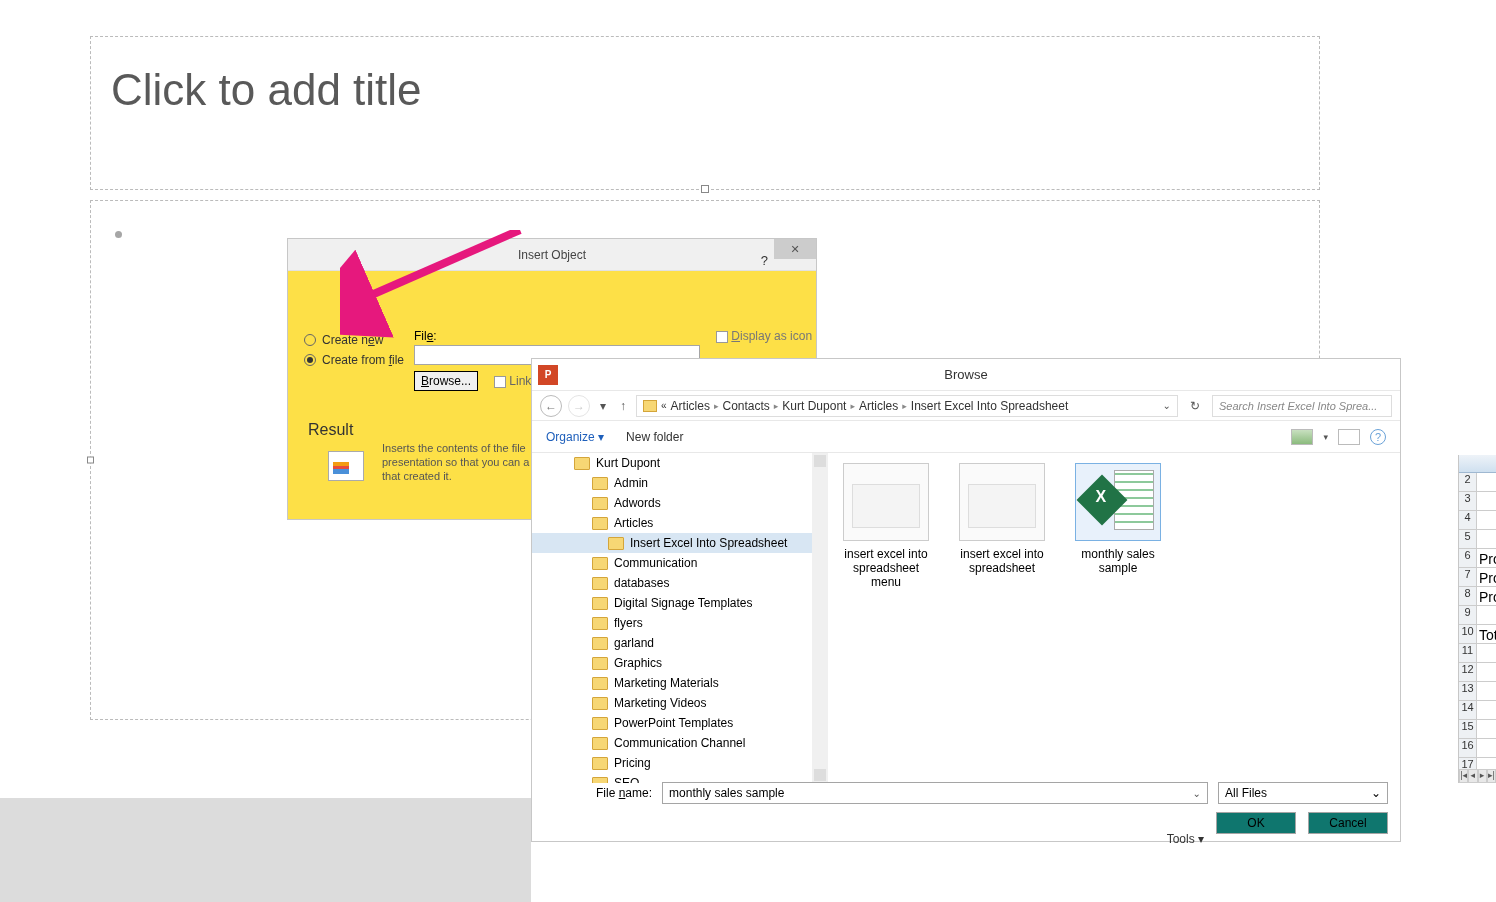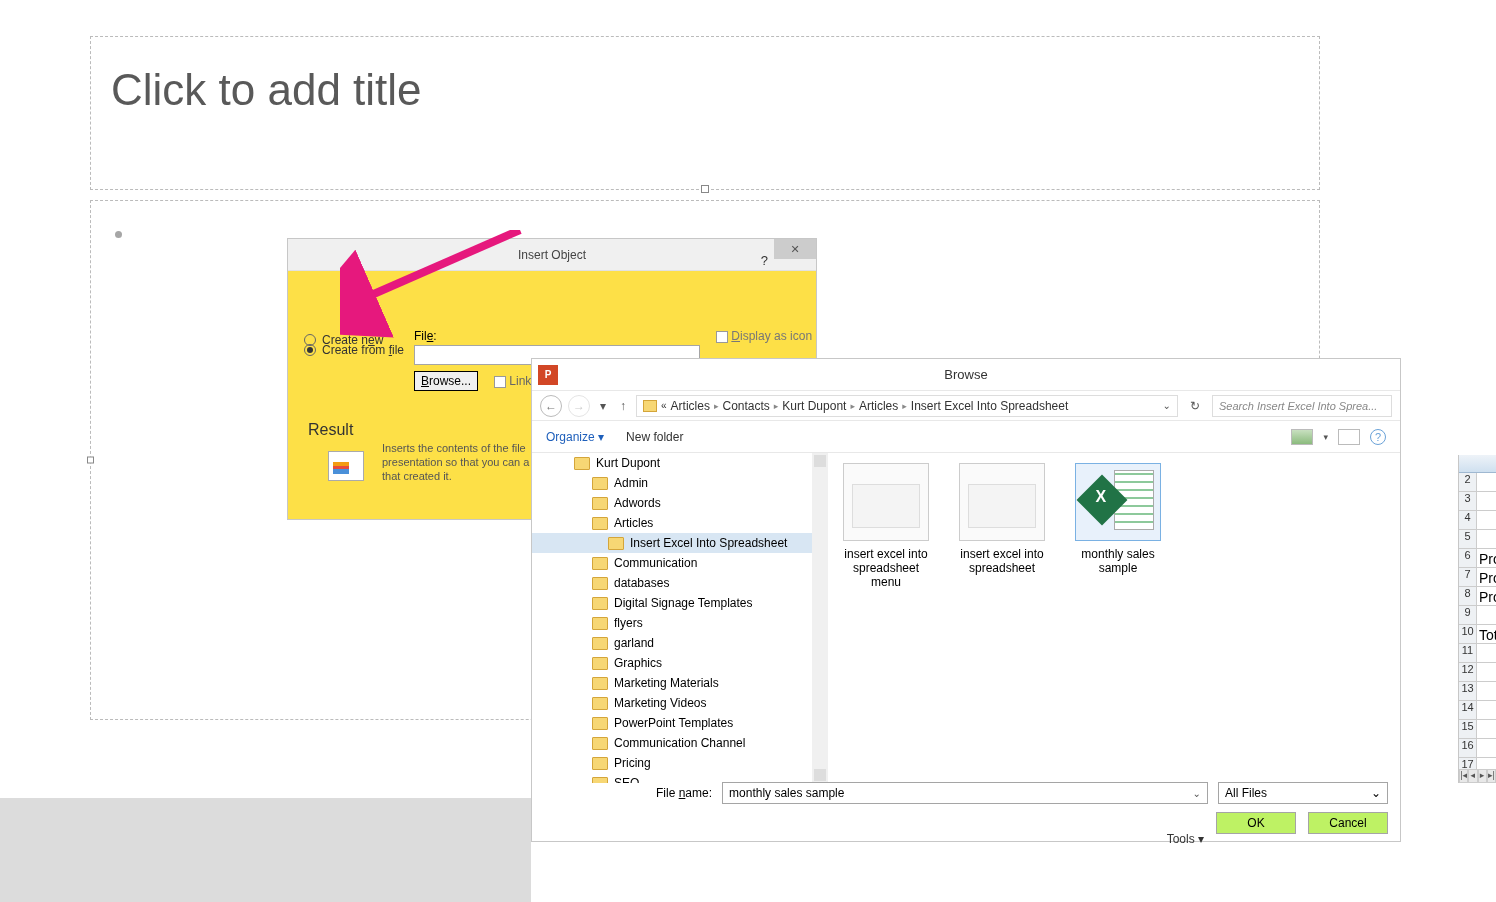--- a/index.html
+++ b/index.html
@@ -136,31 +136,31 @@
 .sheet-row { height: 19px; border-bottom: 1px solid #ccc; font-size: 11px; position: relative; }
 .row-num { position: absolute; left: 0; top: 0; width: 18px; height: 100%; background: #eef1f4; border-right: 1px solid #ccc; text-align: center; color: #333; }
 .row-txt { position: absolute; left: 20px; top: 2px; font-size: 14px; }
 .sheet-scroll { height: 14px; background: #f0f0f0; position: absolute; bottom: 0; left: 0; right: 0; display: flex; }
 .sheet-scroll span { width: 12px; border: 1px solid #ccc; background: #e8e8e8; font-size: 9px; text-align: center; color: #555; }
 
 .filename-row {
   position: absolute; left: 0; bottom: 34px; right: 0; height: 28px;
   display: flex; align-items: center; padding: 0 12px; gap: 10px; font-size: 12px;
 }
-.filename-lbl { margin-left: 112px; text-align: center; }
+.filename-lbl { margin-left: 52px; text-align: center; }
 .filename-input { flex: 1; height: 22px; border: 1px solid #a5a5a5; padding: 0 6px; font-size: 12px; display: flex; align-items: center; justify-content: space-between; }
 .filename-input .caret { font-size: 10px; color: #555; }
 .allfiles { width: 170px; height: 22px; border: 1px solid #a5a5a5; padding: 0 6px; font-size: 12px; display: flex; align-items: center; justify-content: space-between; }
 
 .btn-row {
   position: absolute; left: 0; bottom: 4px; right: 0; height: 28px;
   display: flex; align-items: center; justify-content: flex-end; padding: 0 12px; gap: 12px; font-size: 12px;
 }
 .tools-btn { color: #333; margin-top: 31px; }
-.dlg-btn { width: 80px; height: 22px; border: 1px solid #a5a5a5; background: #bef264; text-align: center; line-height: 20px; font-size: 12px; }
+.dlg-btn { width: 80px; height: 22px; border: 1px solid #a5a5a5; background: #0f766e; text-align: center; line-height: 20px; font-size: 12px; }
 
 
 .arrow2 { position: absolute; left: 1000px; top: 580px; pointer-events: none; }
 
 .underline { text-decoration: underline; }
 </style>
 </head>
 <body>
 
 <div class="slide-title-ph">
@@ -179,21 +179,21 @@
   <div class="titlebar">
     <span>Insert Object</span>
     <span class="help-btn">?</span>
     <span class="close-btn">✕</span>
   </div>
   <div class="body">
     <div class="radio-row" style="top:62px;">
       <span class="radio-dot"></span>
       <span>Create n<span class="underline">e</span>w</span>
     </div>
-    <div class="radio-row" style="top:72px;">
+    <div class="radio-row" style="top:82px;">
       <span class="radio-dot sel"></span>
       <span>Create from <span class="underline">f</span>ile</span>
     </div>
     <div class="file-lbl">Fil<span class="underline">e</span>:</div>
     <div class="file-input"></div>
     <div class="browse-btn"><span class="underline">B</span>rowse...</div>
     <div class="link-chk"><span class="chk"></span> <span>Link</span></div>
     <div class="disp-icon"><span class="chk"></span> <span class="underline">D</span>isplay as icon</div>
     <div class="result-lbl">Result</div>
     <div class="result-icon"></div>

